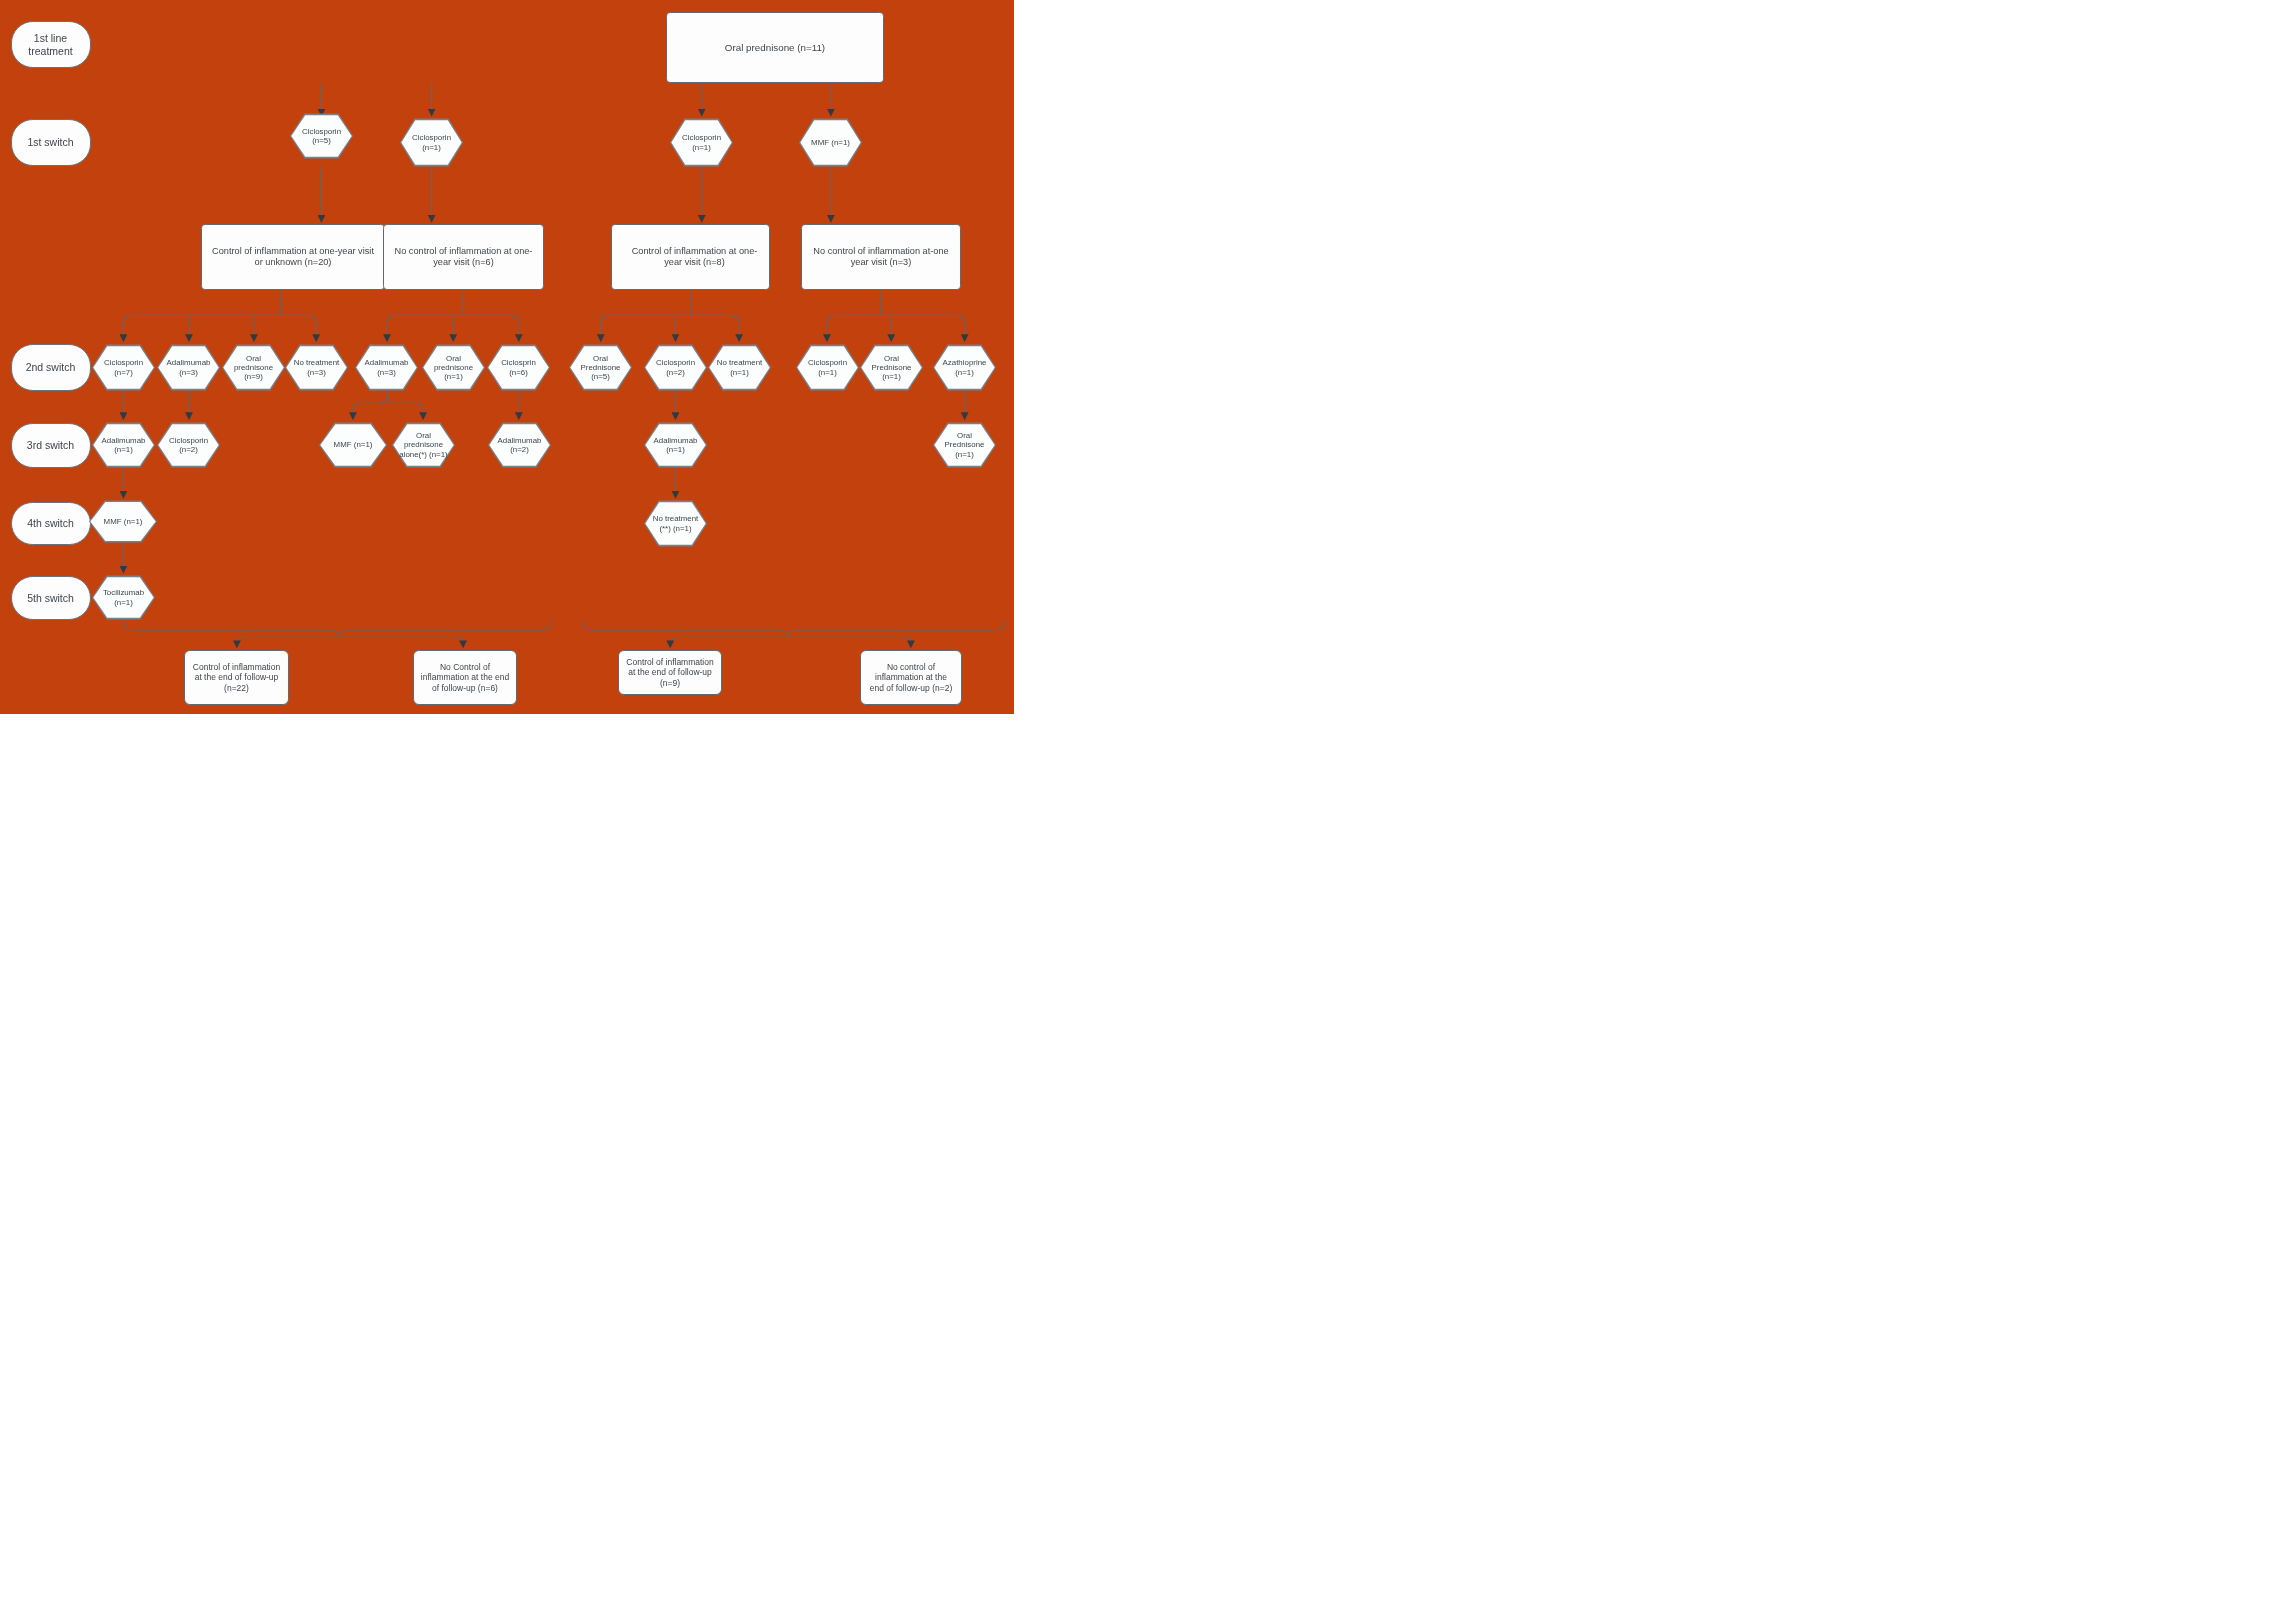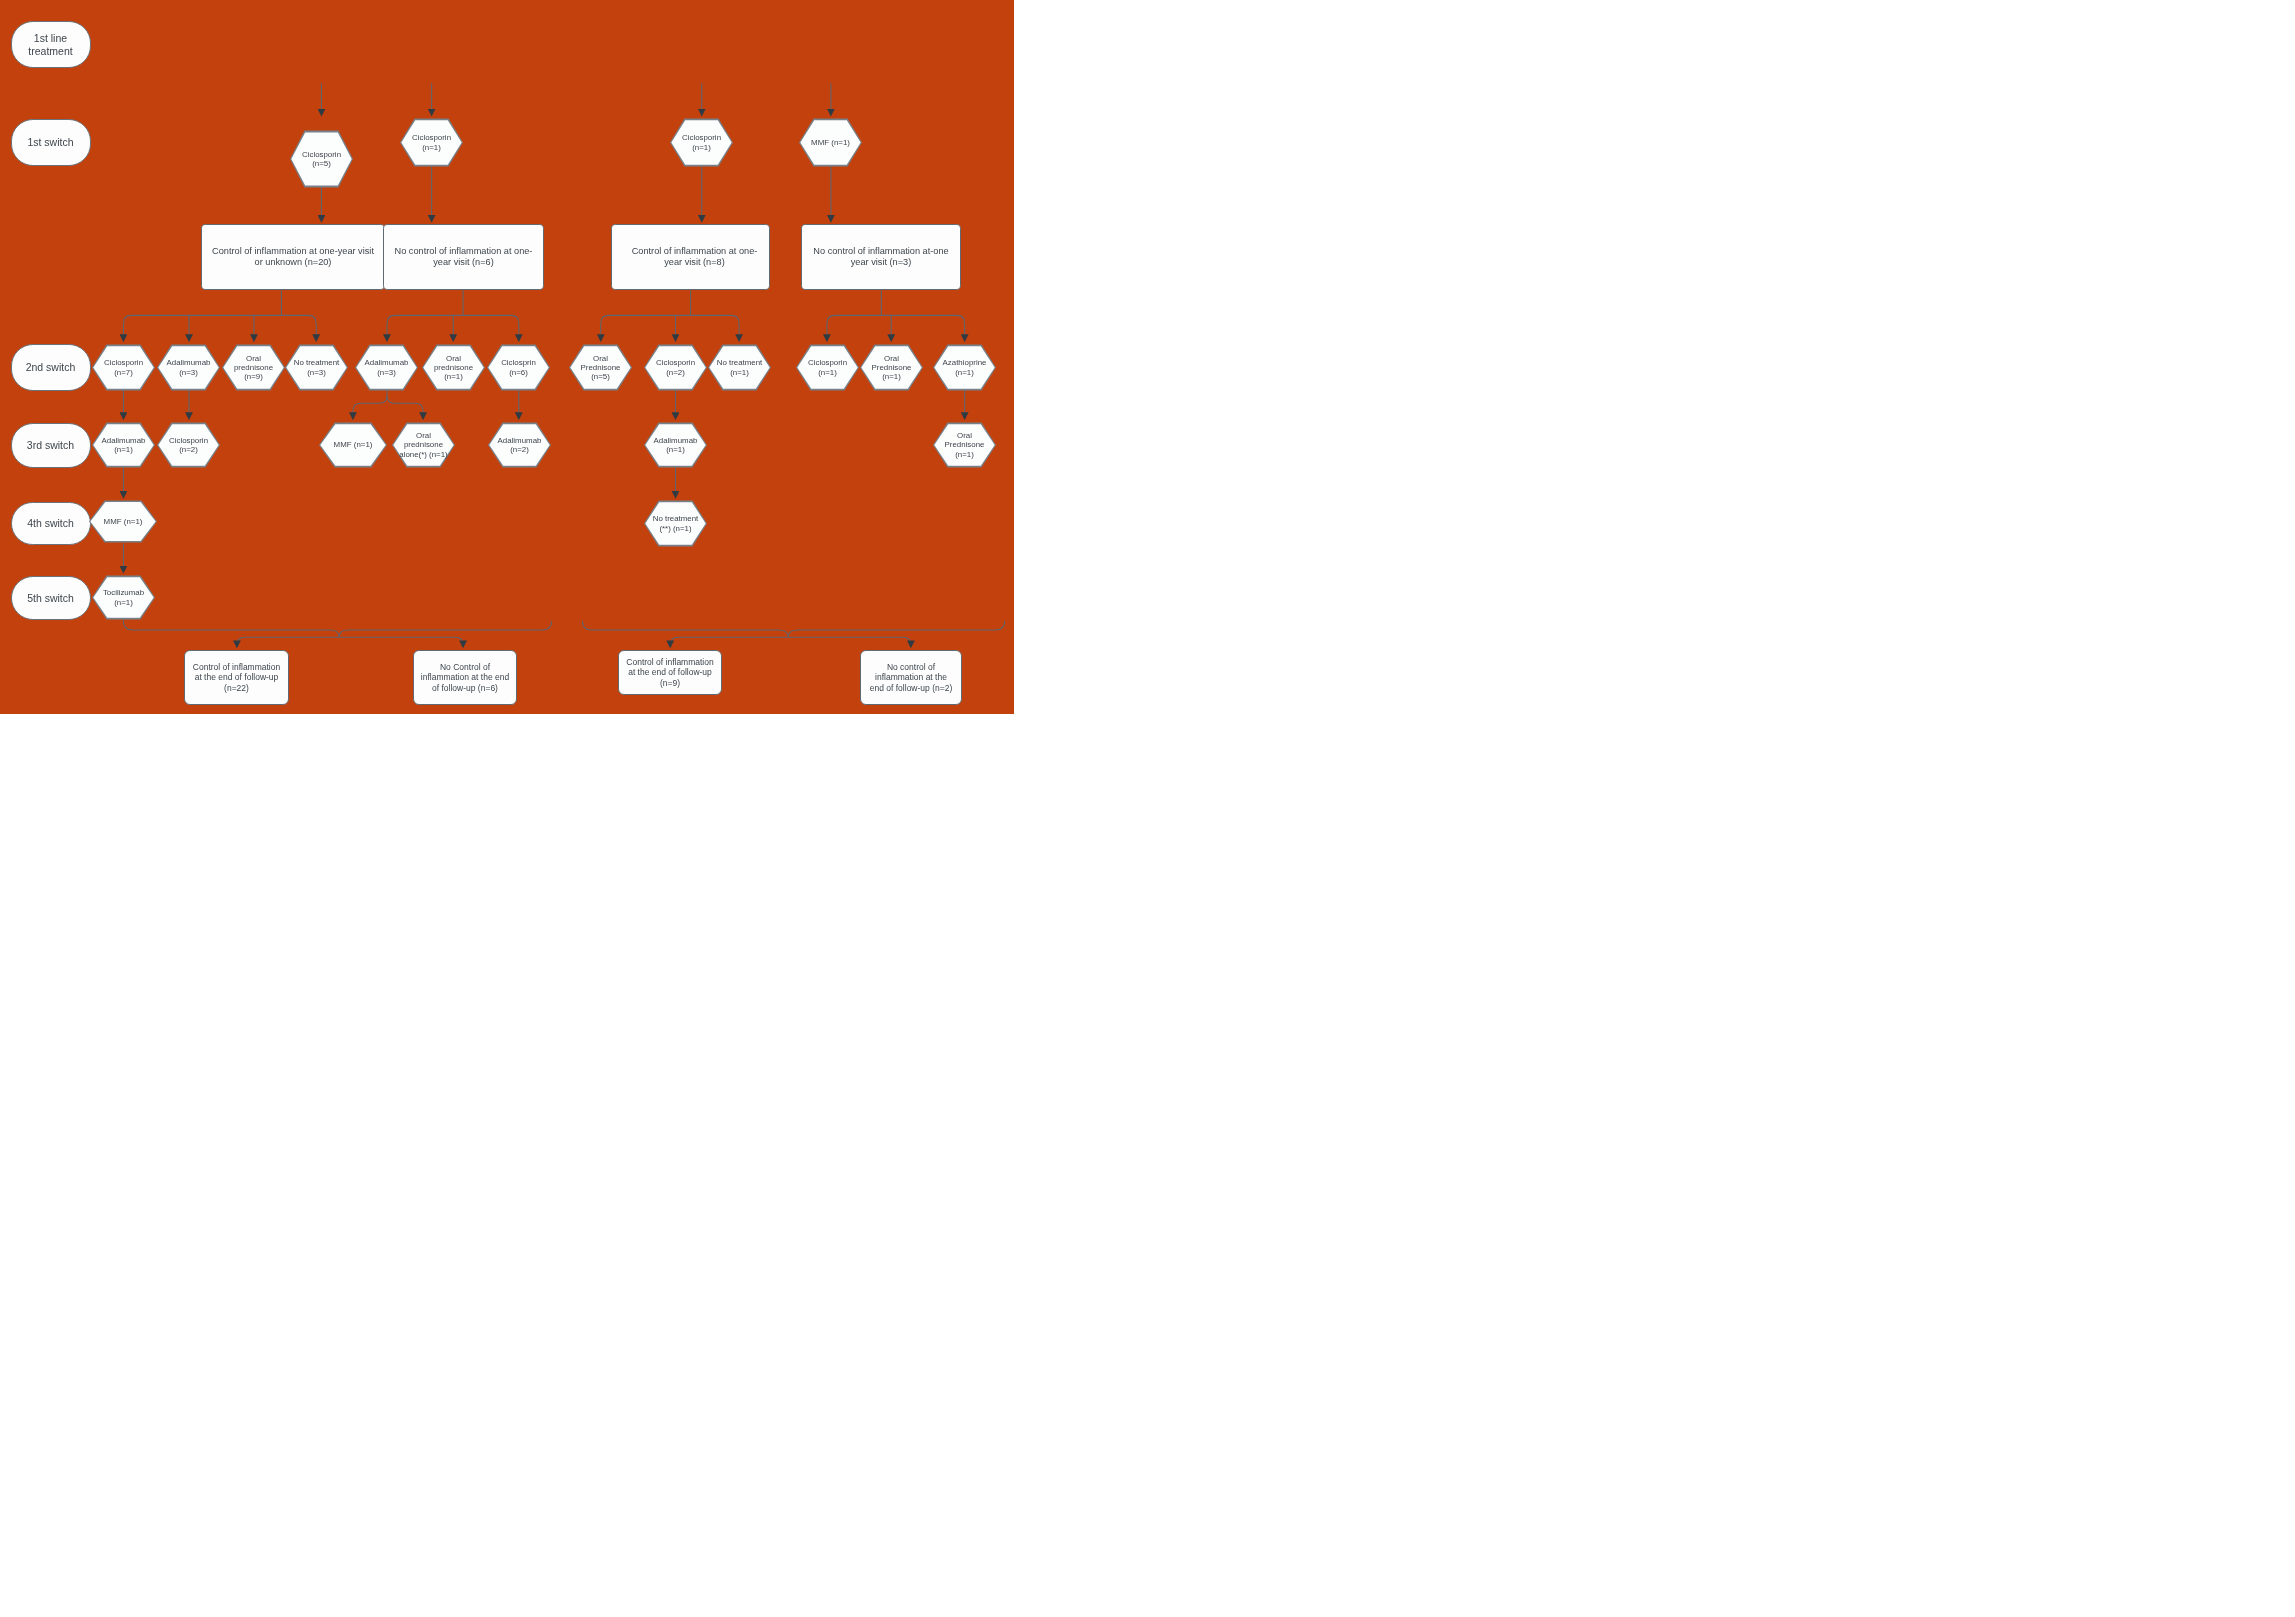--- a/index.html
+++ b/index.html
@@ -104,22 +104,25 @@
   <div class="node pill" style="left:10.5px;top:423px;width:80px;height:45px;">
       <span class="lbl">3rd switch</span>
     </div>
   <div class="node pill" style="left:10.5px;top:502px;width:80px;height:43px;">
       <span class="lbl">4th switch</span>
     </div>
   <div class="node pill" style="left:10.5px;top:576px;width:80px;height:44px;">
       <span class="lbl">5th switch</span>
     </div>
 
-
-  <div class="node hex" style="left:290px;top:130px;width:63px;height:58px;">
+  <div class="node bx bx-root" style="left:666px;top:11.8px;width:218px;height:71px;">
+      <span class="lbl">Oral prednisone (n=11)</span>
+    </div>
+
+  <div class="node hex" style="left:290px;top:113px;width:63px;height:46px;">
       <span class="lbl">Ciclosporin (n=5)</span>
     </div>
   <div class="node hex" style="left:400px;top:118px;width:63px;height:49px;">
       <span class="lbl">Ciclosporin (n=1)</span>
     </div>
   <div class="node hex" style="left:670px;top:118px;width:63px;height:49px;">
       <span class="lbl">Ciclosporin (n=1)</span>
     </div>
   <div class="node hex" style="left:799px;top:118px;width:63px;height:49px;">
       <span class="lbl">MMF (n=1)</span>

